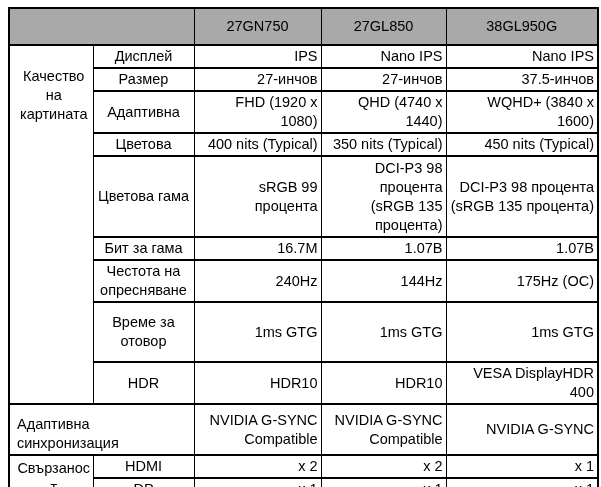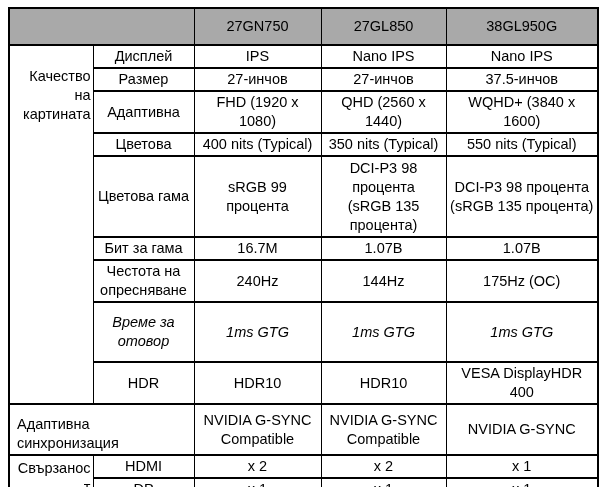--- a/index.html
+++ b/index.html
@@ -32,45 +32,45 @@
     vertical-align: middle;
     padding: 8px 2px;
   }
   td.lbl {
     text-align: center;
     vertical-align: middle;
     padding: 1px 2px;
     margin-left: 28px;
   }
   td.val {
-    text-align: center;
+    text-align: right;
     vertical-align: middle;
     white-space: pre-line;
     padding: 1px 3px;
   }
   td.grp {
-    text-align: right;
+    text-align: center;
     vertical-align: top;
     padding: 21px 2px 2px 7px;
   }
   td.grp.conn {
     padding-top: 3px;
     word-break: break-all;
   }
   td.span2 {
     text-align: left;
     vertical-align: middle;
     padding: 10px 2px 1px 7px;
   }
   tr.h20 { height: 20px; }
   tr.h21 { height: 21px; }
   tr.h22 { height: 22px; }
   tr.h37 { height: 37px; }
   tr.h41 { height: 41px; }
-  tr.h44 { height: 60px; font-style: italic; }
+  tr.h44 { height: 60px; }
   tr.h81 { height: 81px; }
 </style>
 </head>
 <body>
 
 <table class="spec">
   <colgroup>
     <col style="width:84px">
     <col style="width:101px">
     <col style="width:127px">
@@ -94,28 +94,28 @@
     </tr>
     <tr class="h22">
       <td class="lbl">Размер</td>
       <td class="val">27-инчов</td>
       <td class="val">27-инчов</td>
       <td class="val">37.5-инчов</td>
     </tr>
     <tr class="h22">
       <td class="lbl">Адаптивна</td>
       <td class="val">FHD (1920 x 1080)</td>
-      <td class="val">QHD (2560 x 1440)</td>
+      <td class="val">QHD (4740 x 1440)</td>
       <td class="val">WQHD+ (3840 x 1600)</td>
     </tr>
     <tr class="h22">
       <td class="lbl">Цветова</td>
       <td class="val">400 nits (Typical)</td>
       <td class="val">350 nits (Typical)</td>
-      <td class="val">550 nits (Typical)</td>
+      <td class="val">450 nits (Typical)</td>
     </tr>
     <tr class="h81">
       <td class="lbl">Цветова гама</td>
       <td class="val">sRGB 99 процента</td>
       <td class="val">DCI-P3 98
 процента
 (sRGB 135
 процента)</td>
       <td class="val">DCI-P3 98 процента
 (sRGB 135 процента)</td>

